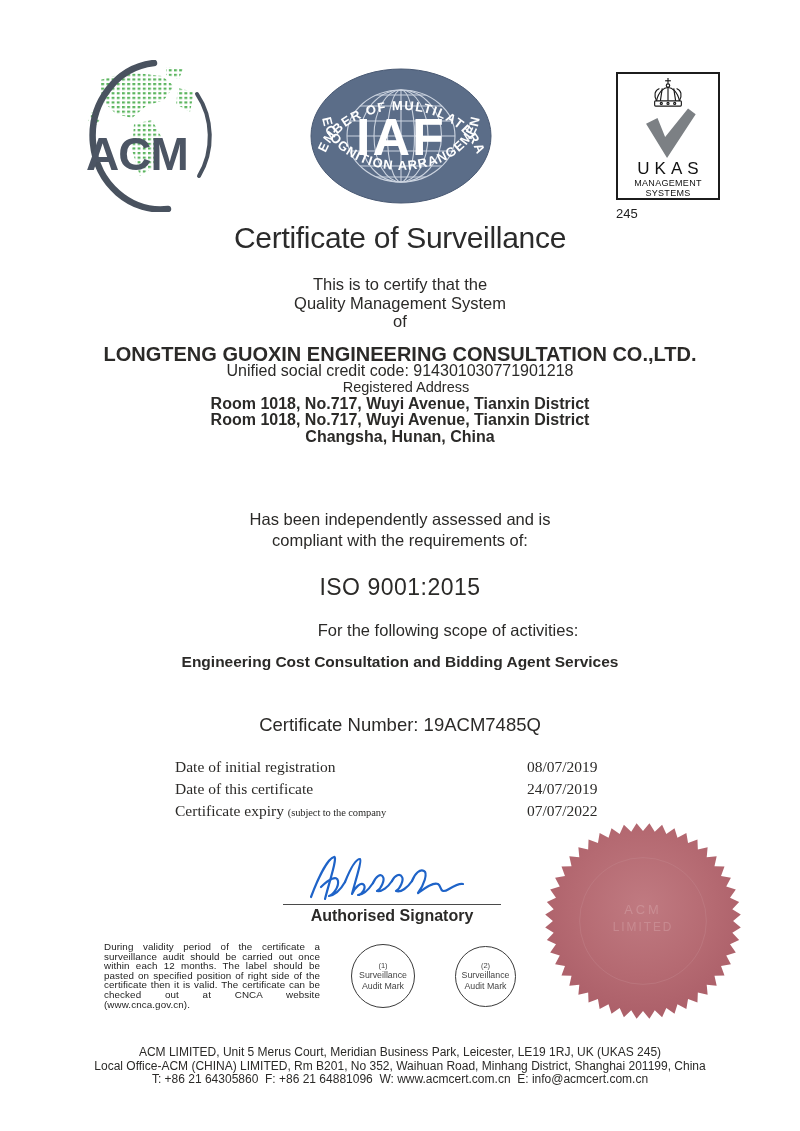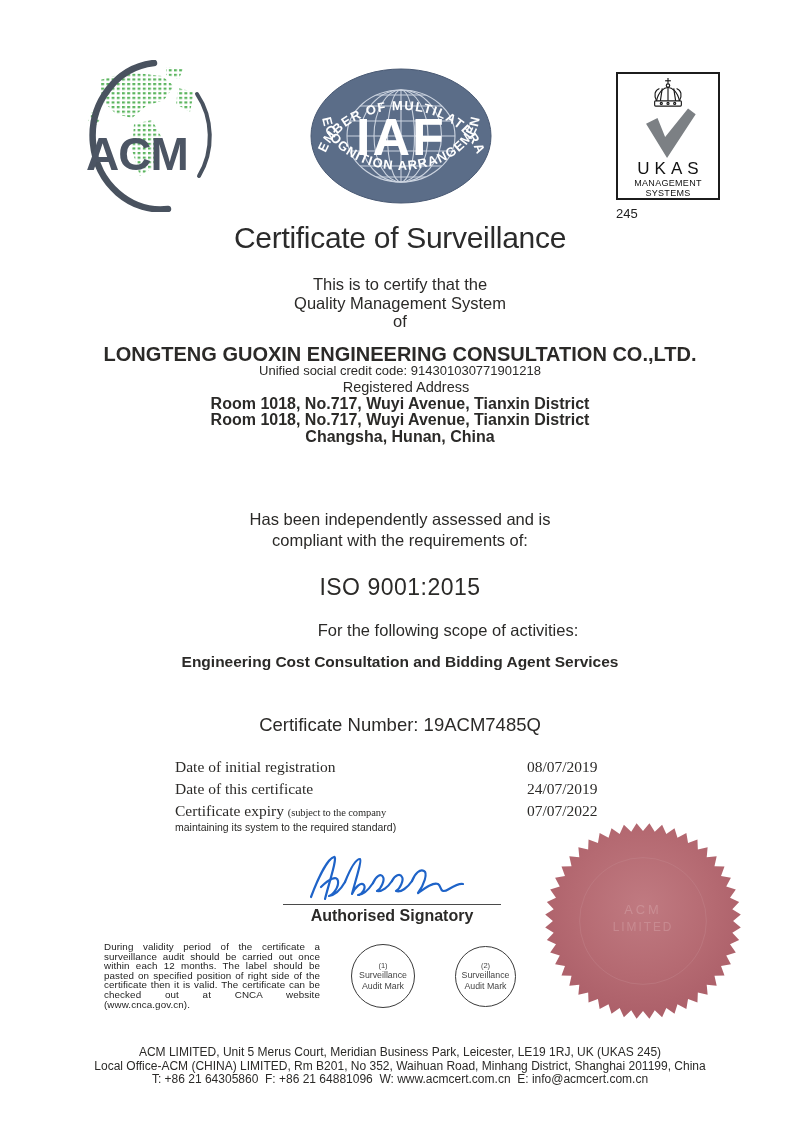--- a/index.html
+++ b/index.html
@@ -18,21 +18,21 @@
   .ukas-box{width:104px;height:128px;border:2px solid #1c1c1c;display:flex;flex-direction:column;align-items:center;padding-top:2px;box-sizing:border-box;background:#fff;}
   .ukas-name{font-size:17px;letter-spacing:5px;padding-left:5px;color:#111;line-height:18px;}
   .ukas-sub{font-size:9px;letter-spacing:.3px;color:#111;line-height:10px;}
   .ukas-num{margin-top:6px;font-size:13px;color:#222;}
 
   
   .title{top:221px;font-size:30px;letter-spacing:-.3px;color:#2b2b2b;}
   .intro{top:275px;font-size:16.5px;line-height:18.5px;}
   .company{top:346px;line-height:16.5px;}
   .co-name{font-size:20px;font-weight:bold;}
-  .co-code{font-size:13px;}
+  .co-code{font-size:16px;}
   .addr-label{font-size:14.5px;padding-left:12px;}
   .addr{font-size:16px;font-weight:bold;}
   .assessed{top:509px;font-size:16.5px;line-height:21px;}
   .iso{top:574px;font-size:23px;letter-spacing:.5px;}
   .scope-intro{top:621px;font-size:16.5px;padding-left:48px;}
   .scope-text{top:653px;font-size:15.5px;font-weight:bold;}
   .certnum{top:714px;font-size:18.5px;}
 
   .dates{left:175px;top:759px;width:450px;font-size:15.5px;}
   .drow{position:relative;line-height:16px;margin-bottom:6px;height:16px;font-family:Liberation Serif, serif;}
@@ -175,21 +175,20 @@
     </div>
     <div class="drow">
       <span>Date of this certificate</span>
       <span class="dval">24/07/2019</span>
     </div>
     <div class="drow">
       <span>Certificate expiry</span>
       <span class="dnote">(subject to the company</span>
       <span class="dval">07/07/2022</span>
     </div>
-    <div class="dnote2">maintaining its system to the required standard)</div>
   </div>
 
   <svg class="abs sig-svg" width="200" height="52" viewBox="0 0 170 52" aria-hidden="true">
     <g fill="none" stroke="#1e63c8" stroke-width="2.2" stroke-linecap="round" stroke-linejoin="round">
       <path d="M4 46 C10 30 20 8 27 6 C31 5 22 32 18 48"></path>
       <path d="M14 36 C22 28 30 24 31 30 C32 36 26 44 22 45 C28 44 34 38 38 31"></path>
       <path d="M38 31 C44 16 49 8 53 8 C55 9 49 28 45 43 C49 35 54 31 57 34 C59 37 55 44 51 44 C57 44 62 38 66 32"></path>
       <path d="M66 32 C69 25 74 22 76 26 C78 29 74 38 70 40 C75 41 81 36 85 30"></path>
       <path d="M85 30 C88 24 93 22 95 26 C97 29 93 38 89 40 C94 42 101 36 105 30"></path>
       <path d="M105 30 C108 22 113 18 117 20 C121 22 117 34 111 42 C118 37 126 31 131 33 C135 35 132 44 142 38 C147 35 152 32 156 33"></path>

